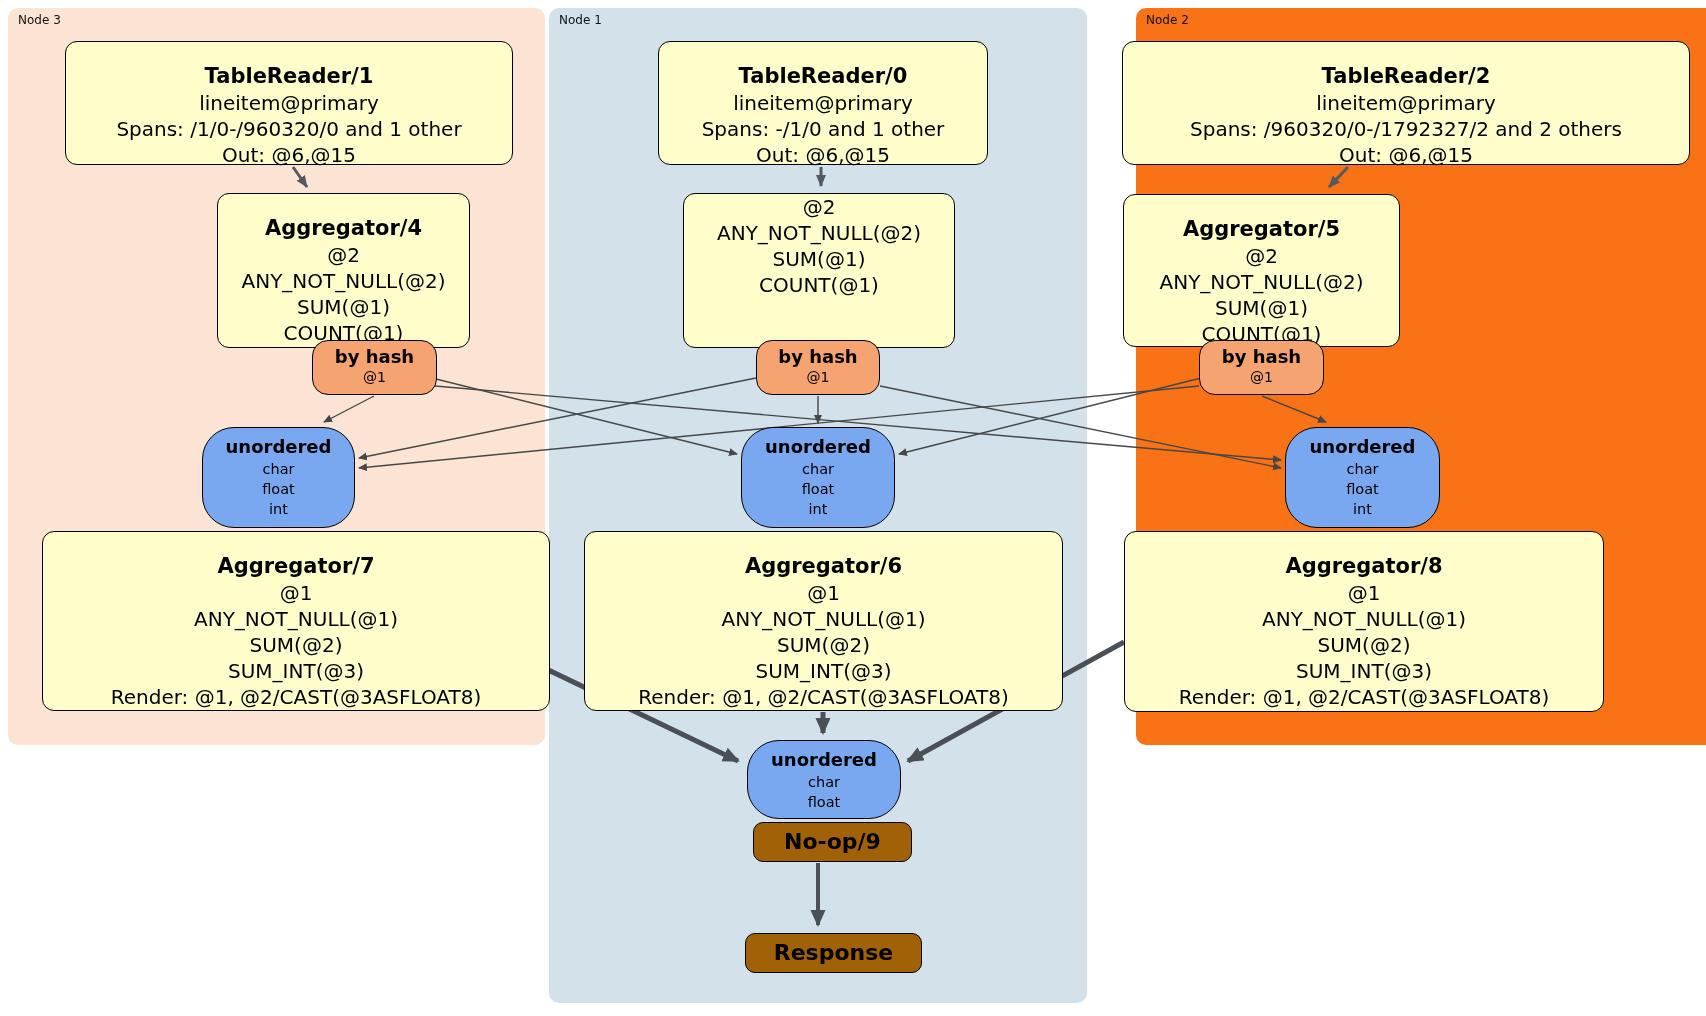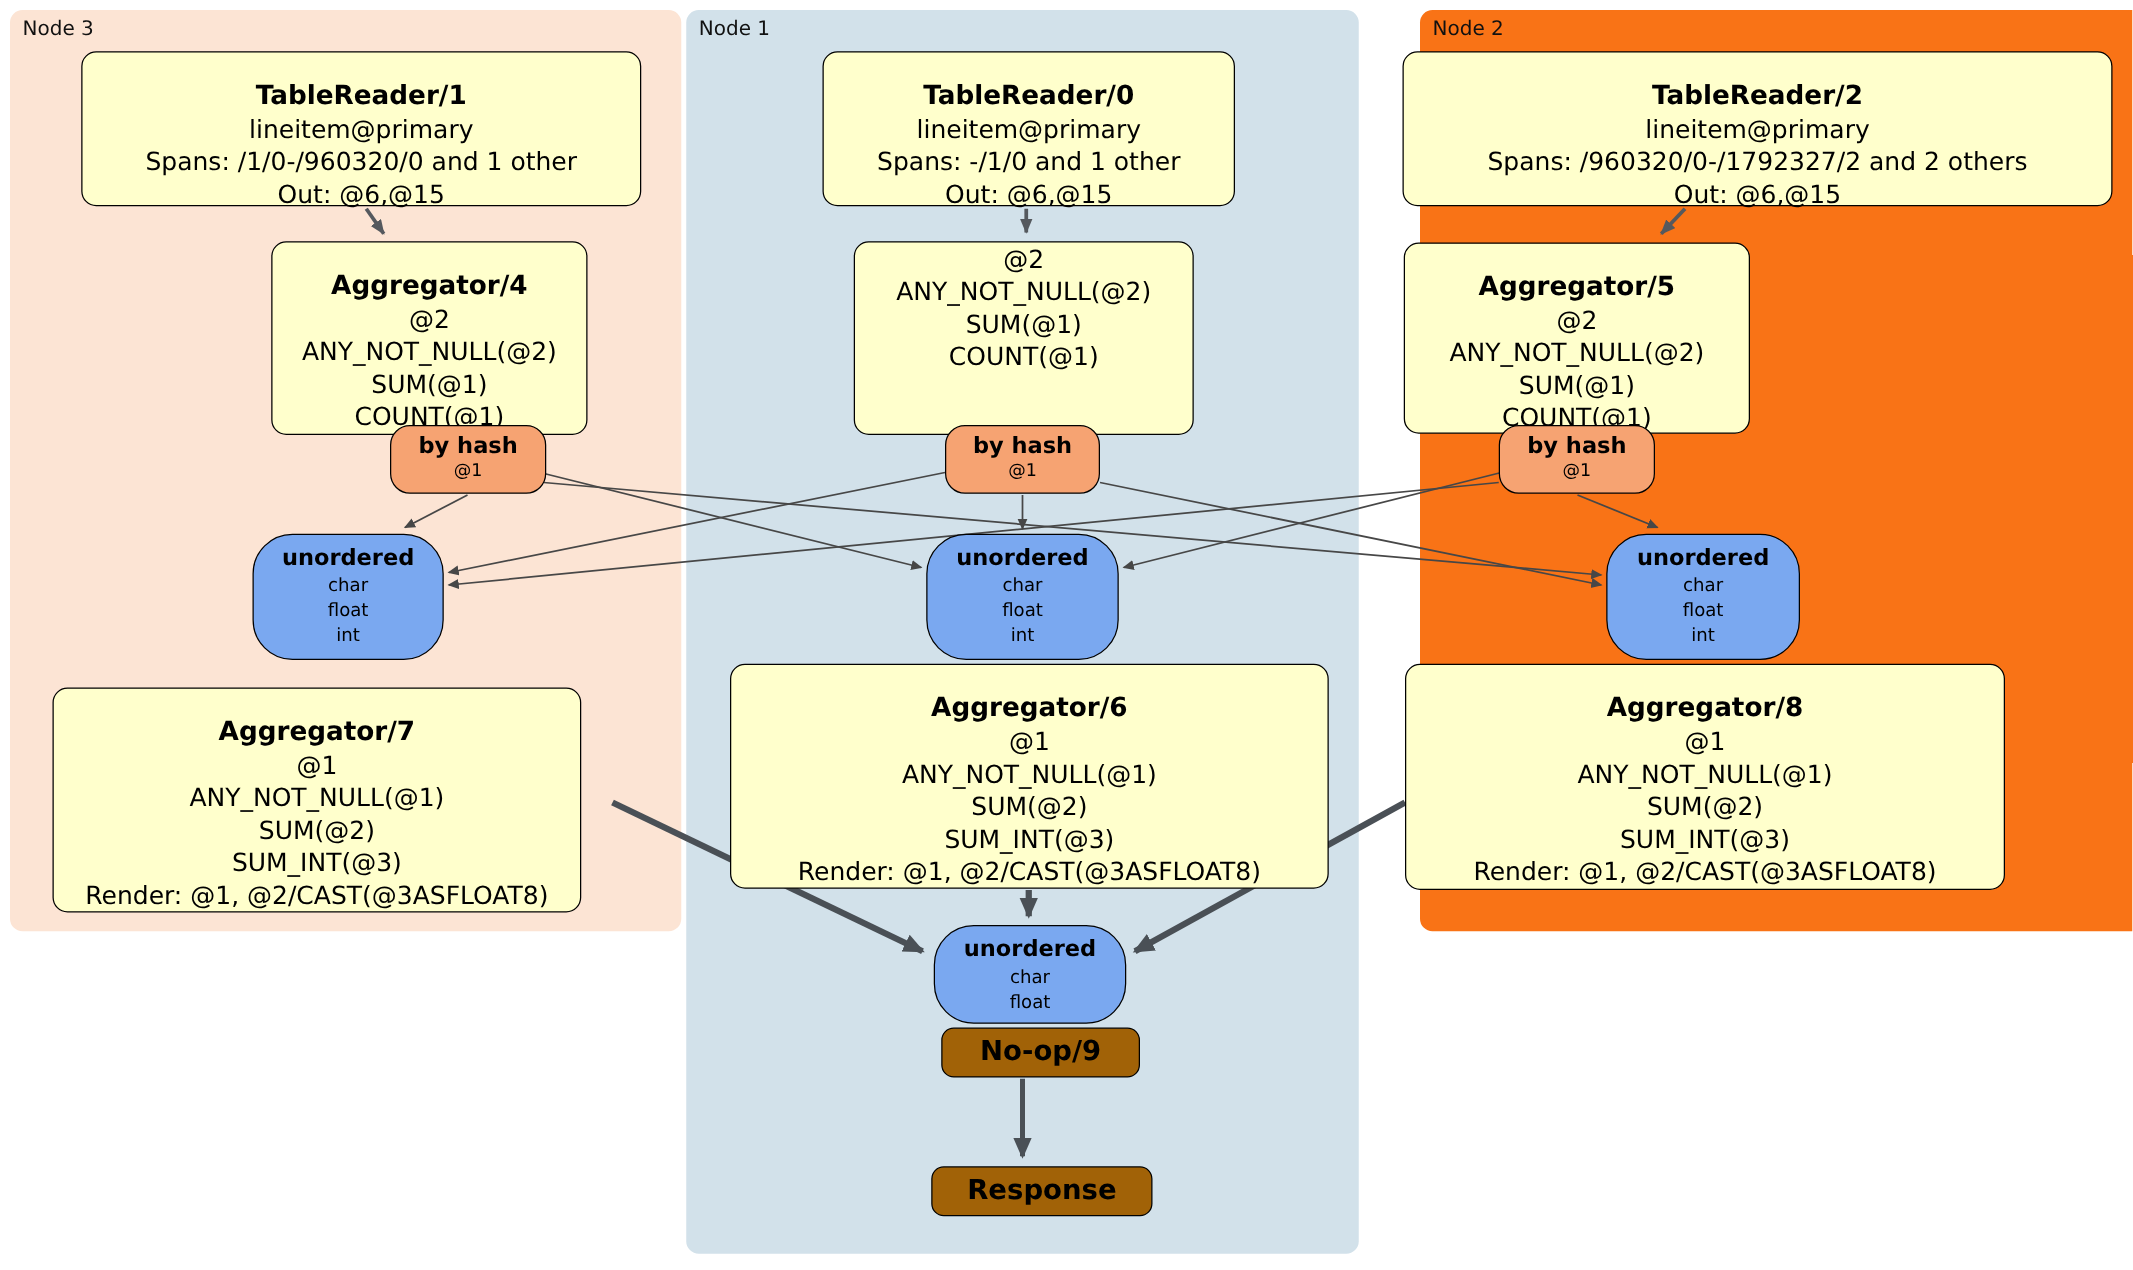--- a/index.html
+++ b/index.html
@@ -2,21 +2,21 @@
 <html><head>
 <meta charset="utf-8">
 <style>
   html,body{margin:0;padding:0;background:#ffffff;}
   .canvas{
     position:relative;width:1706px;height:1016px;background:#ffffff;
     font-family:"DejaVu Sans","Liberation Sans",sans-serif;color:#000;
     overflow:hidden;
   }
   .region{position:absolute;border-radius:10px;}
-  .region-label{position:absolute;top:5px;left:10px;font-size:16px;color:#111;}
+  .region-label{position:absolute;top:5px;left:10px;font-size:12px;color:#111;}
   #region-node3{left:8px;top:8px;width:537px;height:737px;background:#fce4d4;}
   #region-node1{left:549px;top:8px;width:538px;height:995px;background:#d2e1ea;}
   #region-node2{left:1136px;top:8px;width:606px;height:737px;background:#f97316;}
 
   .edges{position:absolute;left:0;top:0;width:1706px;height:1016px;z-index:2;pointer-events:none;}
 
   .box{position:absolute;box-sizing:border-box;border:1.6px solid #000;text-align:center;z-index:3;}
   .proc{background:#ffffcc;border-radius:12px;}
   .proc .t{font-weight:bold;font-size:21px;line-height:28px;padding-top:20px;}
   .proc .l{font-size:20px;line-height:26px;}
@@ -27,21 +27,21 @@
   .sync .t{font-weight:bold;font-size:18px;line-height:24px;padding-top:7px;}
   .sync .l{font-size:14.5px;line-height:20px;}
   .mini{background:#a16207;border-radius:10px;margin-left:15px;}
   .mini .t{font-weight:bold;font-size:22px;line-height:37px;}
 
   
   #tr1{left:65px;top:41px;width:448px;height:124px;}
   #ag4{left:217px;top:193px;width:253px;height:155px;}
   #bh3{left:312px;top:340px;width:125px;height:55px;}
   #un3{left:202px;top:427px;width:153px;height:101px;}
-  #ag7{left:42px;top:531px;width:423px;height:180px;margin-top:19px;}
+  #ag7{left:42px;top:531px;width:508px;height:180px;}
 
   #tr0{left:658px;top:41px;width:330px;height:124px;}
   #ag3{left:683px;top:193px;width:272px;height:155px;}
   #bh1{left:756px;top:340px;width:124px;height:55px;}
   #un1{left:741px;top:427px;width:154px;height:101px;}
   #ag6{left:584px;top:531px;width:479px;height:180px;}
   #unf{left:747px;top:740px;width:154px;height:79px;}
   #noop{left:738px;top:822px;width:159px;height:40px;}
   #resp{left:730px;top:933px;width:177px;height:40px;}
 

